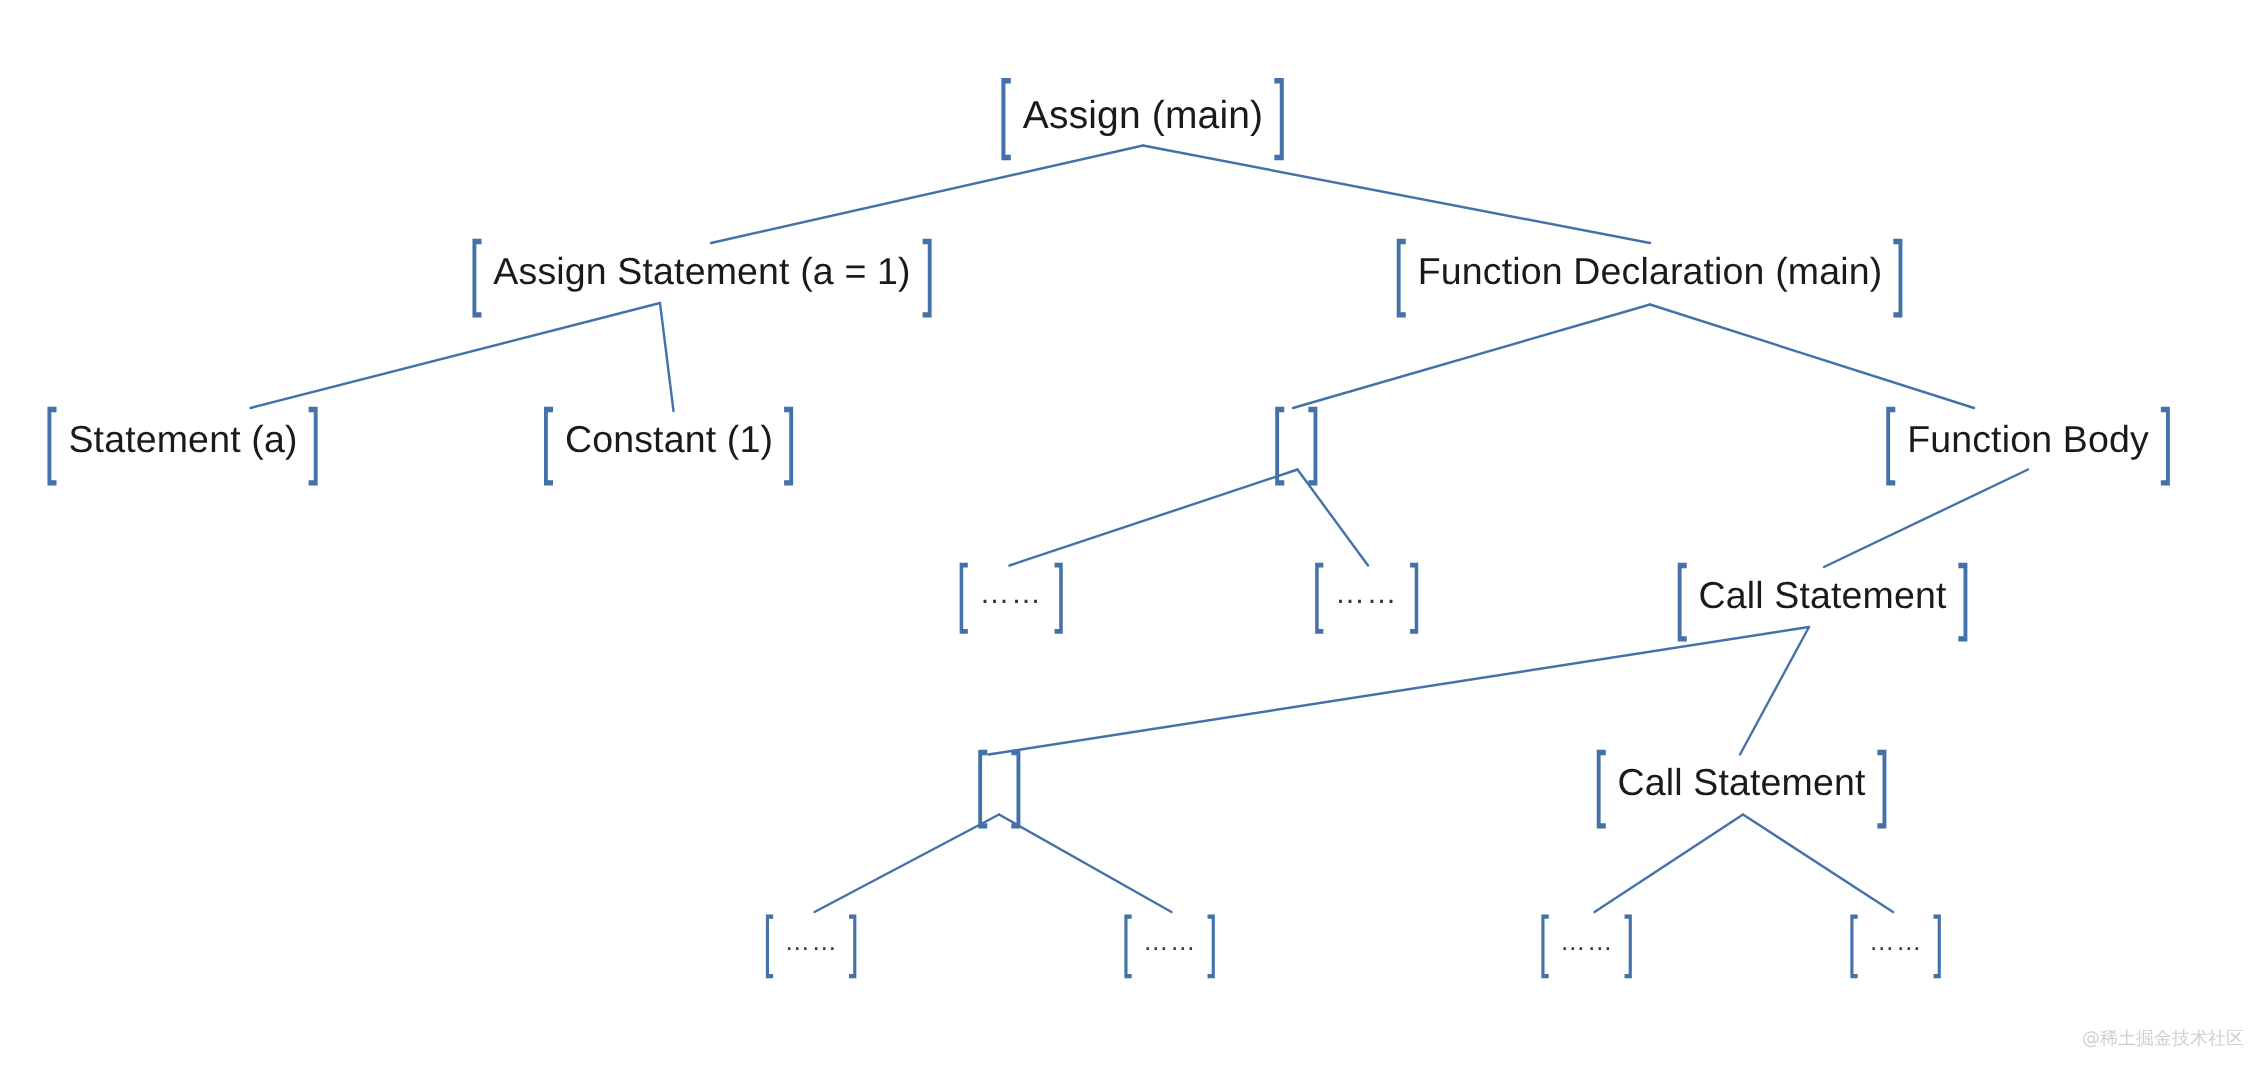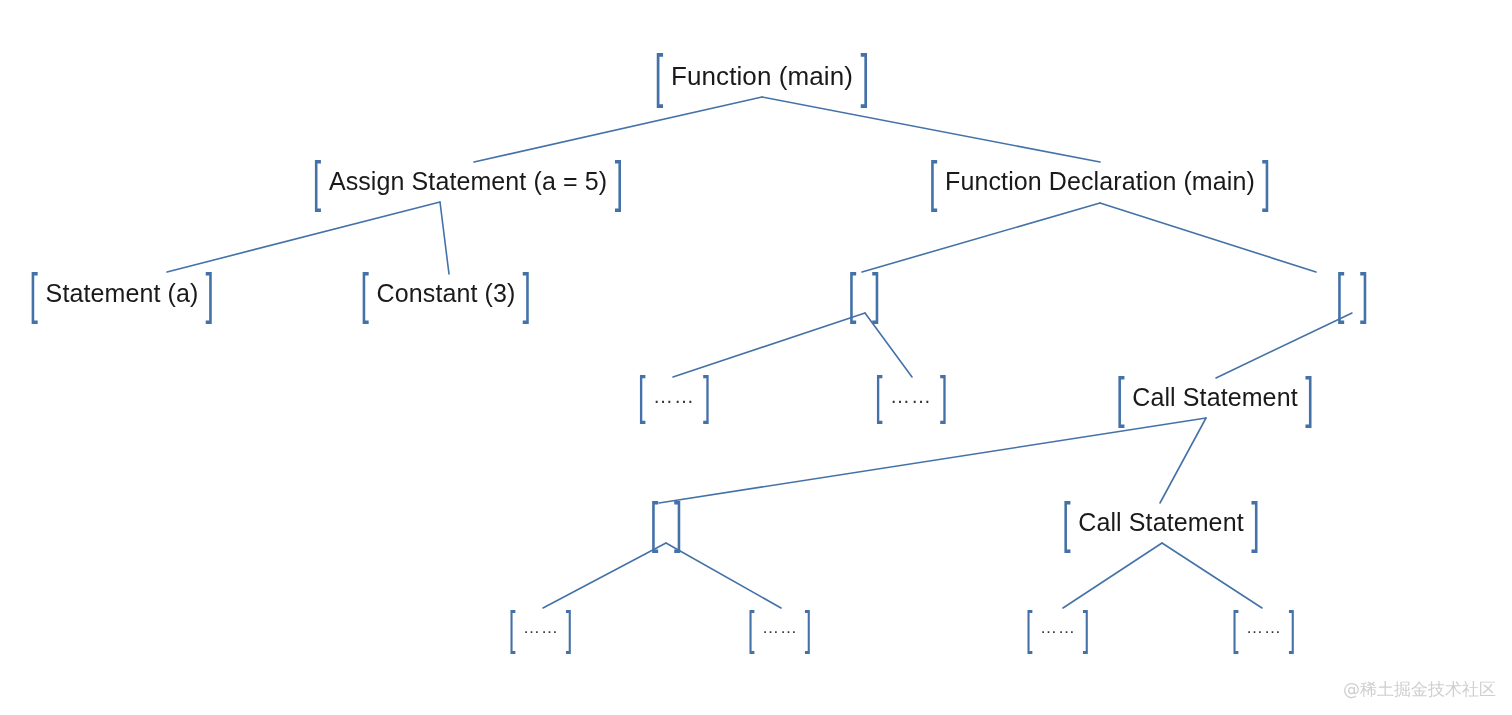--- a/index.html
+++ b/index.html
@@ -78,21 +78,21 @@
   .node.dots .label   { font-size: 20px; color: #333; letter-spacing: 1px; }
 
   .node.small-dots .bracket { font-size: 34px; }
   .node.small-dots .label   { font-size: 17px; color: #333; letter-spacing: 1px; }
 
   #watermark {
     position: absolute;
     right: 16px;
     bottom: 14px;
     color: #cfcfcf;
-    font-size: 17px;
+    font-size: 12px;
     font-family: "DejaVu Sans", sans-serif;
     user-select: none;
     white-space: nowrap;
   }
 </style>
 </head>
 <body>
 
 <div id="diagram">
 
@@ -112,49 +112,50 @@
         <line x1="666" y1="543" x2="543" y2="608" stroke="#4472a8" stroke-width="1.6" stroke-linecap="round"></line>
         <line x1="666" y1="543" x2="781" y2="608" stroke="#4472a8" stroke-width="1.6" stroke-linecap="round"></line>
         <line x1="1162" y1="543" x2="1063" y2="608" stroke="#4472a8" stroke-width="1.6" stroke-linecap="round"></line>
         <line x1="1162" y1="543" x2="1262" y2="608" stroke="#4472a8" stroke-width="1.6" stroke-linecap="round"></line>
       </g>
   </svg>
 
   <div id="node-layer">
       <div class="node big" style="left: 762px; top: 76px;">
         <span class="bracket left">[</span>
-        <span class="label">Function (main)</span>
+        <span class="label">Assign (main)</span>
         <span class="bracket right">]</span>
       </div>
       <div class="node mid" style="left: 468px; top: 181px;">
         <span class="bracket left">[</span>
-        <span class="label">Assign Statement (a = 5)</span>
+        <span class="label">Assign Statement (a = 1)</span>
         <span class="bracket right">]</span>
       </div>
       <div class="node mid" style="left: 1100px; top: 181px;">
         <span class="bracket left">[</span>
         <span class="label">Function Declaration (main)</span>
         <span class="bracket right">]</span>
       </div>
       <div class="node mid" style="left: 122px; top: 293px;">
         <span class="bracket left">[</span>
         <span class="label">Statement (a)</span>
         <span class="bracket right">]</span>
       </div>
       <div class="node mid" style="left: 446px; top: 293px;">
         <span class="bracket left">[</span>
-        <span class="label">Constant (3)</span>
+        <span class="label">Constant (1)</span>
         <span class="bracket right">]</span>
       </div>
       <div class="node mid" style="left: 864px; top: 293px;">
         <span class="bracket left">[</span>
         <span class="bracket right">]</span>
       </div>
       <div class="node mid" style="left: 1352px; top: 293px;">
         <span class="bracket left">[</span>
+        <span class="label">Function Body</span>
         <span class="bracket right">]</span>
       </div>
       <div class="node dots" style="left: 674px; top: 396px;">
         <span class="bracket left">[</span>
         <span class="label">……</span>
         <span class="bracket right">]</span>
       </div>
       <div class="node dots" style="left: 911px; top: 396px;">
         <span class="bracket left">[</span>
         <span class="label">……</span>

